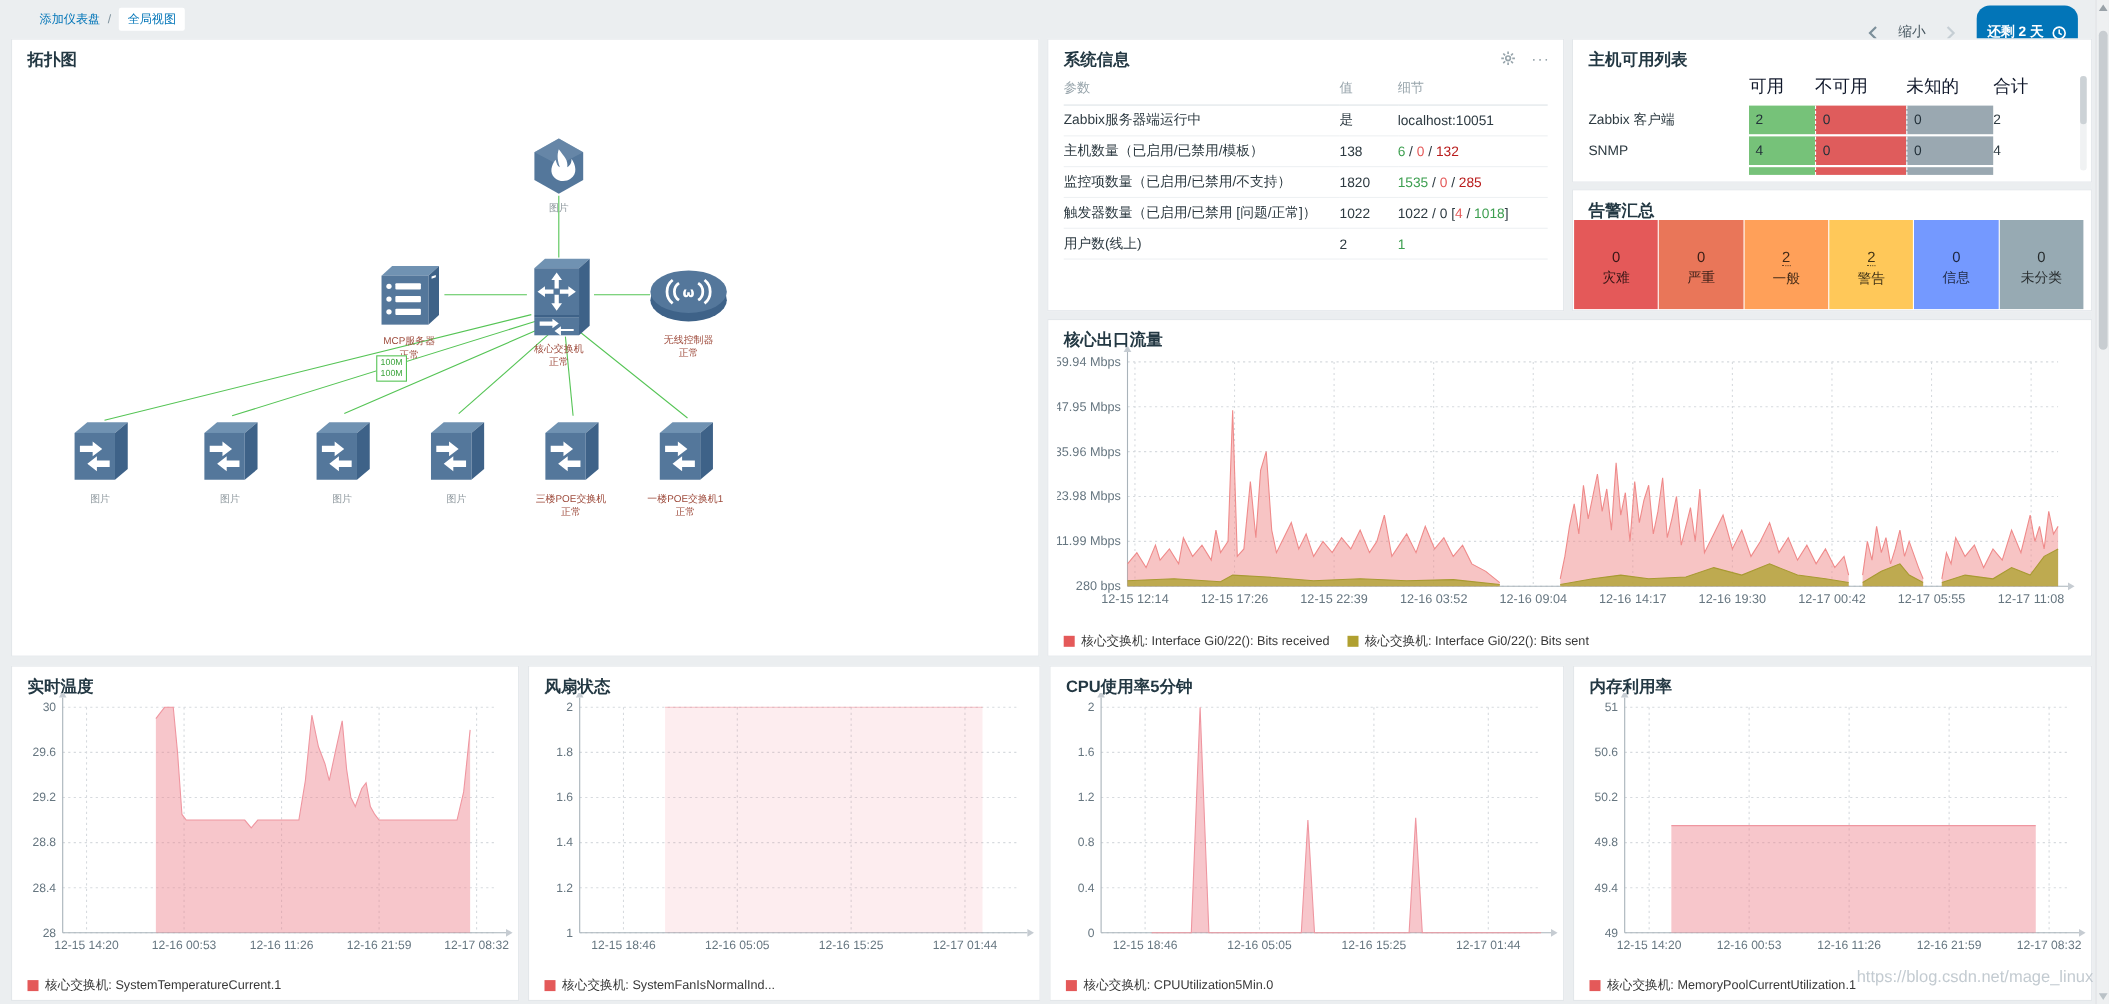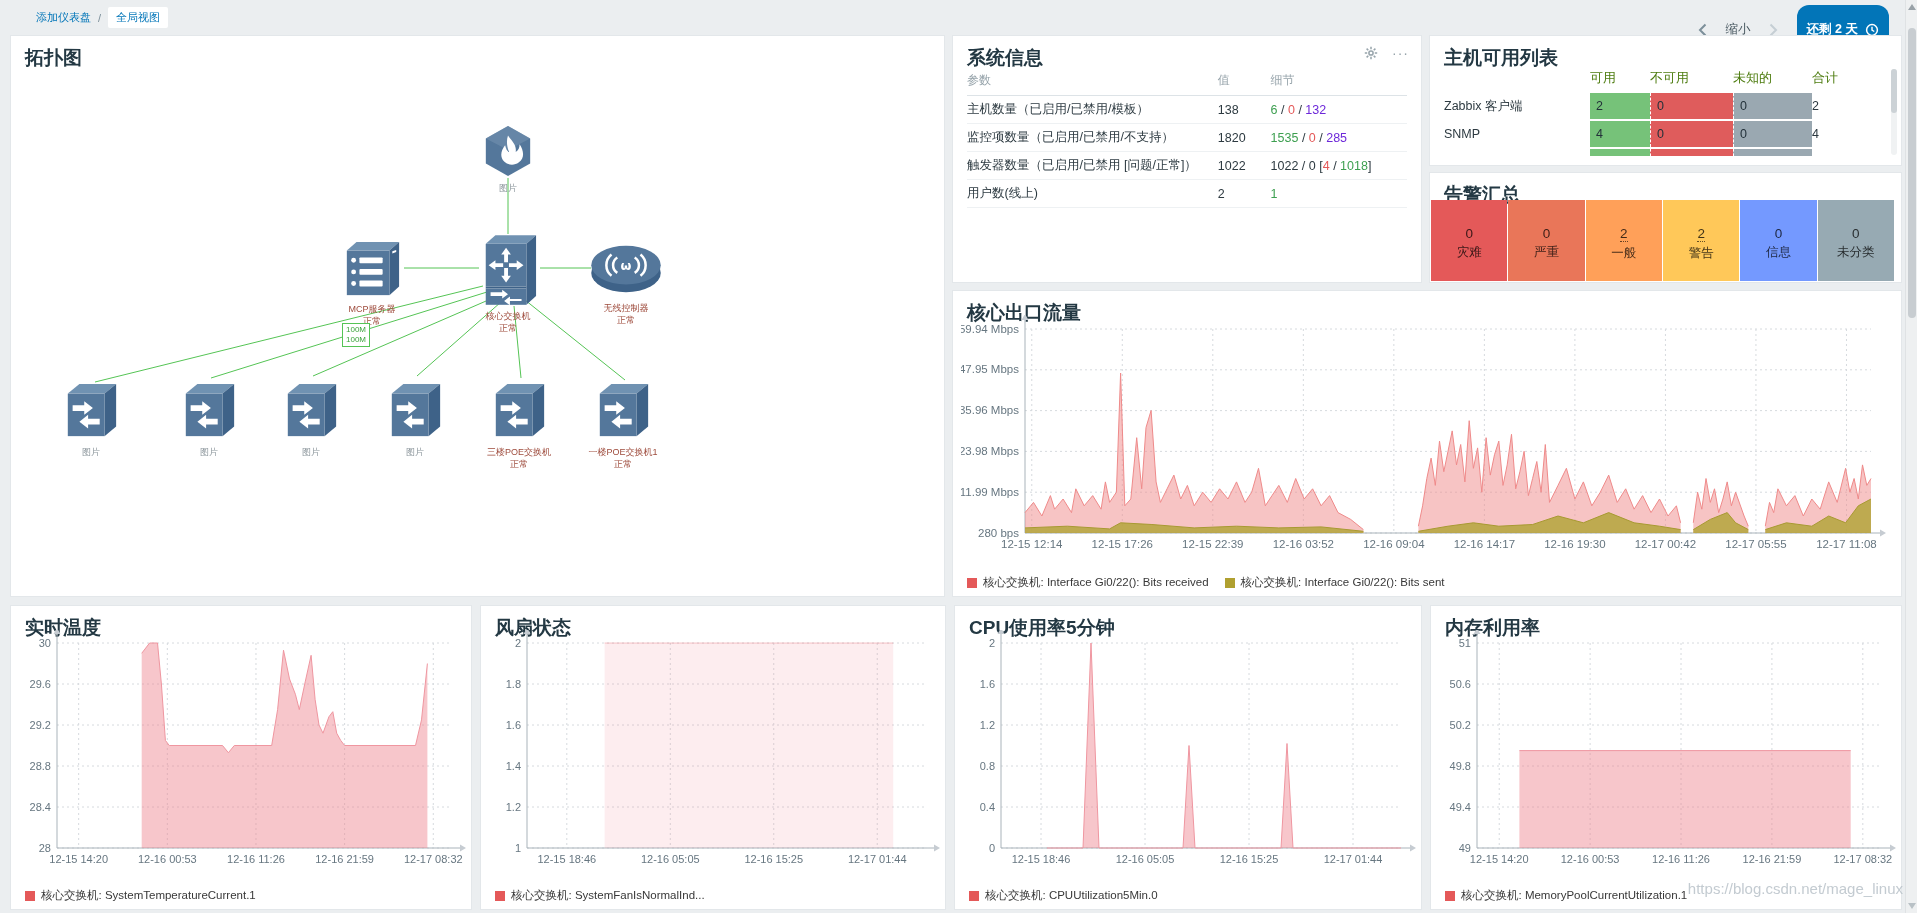--- a/index.html
+++ b/index.html
@@ -8,32 +8,32 @@
   .topbar { position:absolute; left:0; top:0; width:100%; height:32px; }
   .crumbs { position:absolute; left:36px; top:7px; font-size:11px; display:flex; align-items:center; gap:7px; }
   .crumbs a { color:#0275b8; text-decoration:none; cursor:pointer; }
   .crumb-sep { color:#7c8f9a; }
   .crumb-chip { background:#ffffff; padding:3px 8px; border-radius:2px; }
   .topctrl { position:absolute; top:5px; right:28px; display:flex; align-items:center; gap:14px; }
   .chev { width:18px; height:20px; display:flex; align-items:center; justify-content:center; cursor:pointer; }
   .zoomout { font-size:12.5px; color:#43535c; cursor:pointer; }
   .timebadge { background:#0275b8; color:#fff; font-size:12.5px; font-weight:bold; padding:16px 10px; border-radius:12px; display:flex; align-items:center; gap:7px; cursor:pointer; }
   .panel { position:absolute; background:#fff; border:1px solid #e3e7ea; }
-  .ptitle { position:absolute; top:9px; left:14px; font-size:19px; font-weight:bold; color:#233843; white-space:nowrap; }
+  .ptitle { position:absolute; top:9px; left:14px; font-size:15px; font-weight:bold; color:#233843; white-space:nowrap; }
   .picons { position:absolute; top:10px; right:12px; display:flex; gap:14px; align-items:center; color:#97a4ab; }
   .picons .dots { font-size:14px; letter-spacing:1px; color:#97a4ab; cursor:pointer; line-height:10px; }
   
   .sitable { position:absolute; left:14px; right:14px; top:32px; border-collapse:collapse; width:calc(100% - 28px); table-layout:fixed; }
   .sitable th { text-align:left; font-weight:normal; color:#97a4ab; font-size:12px; padding:4px 0 6px; border-bottom:1px solid #dde3e7; }
   .sitable td { font-size:12.5px; color:#2d3a41; padding:5px 0; border-bottom:1px solid #eef1f3; white-space:nowrap; overflow:hidden; }
-  .green { color:#3d9f50; } .red { color:#e45959; } .gray { color:#6d28d9; } .dark { color:#2d3a41; }
+  .green { color:#3d9f50; } .red { color:#e45959; } .gray { color:#b91c1c; } .dark { color:#2d3a41; }
   
   .ha-head, .ha-row { display:grid; grid-template-columns:146px 60px 83px 79px 1fr; align-items:center; }
   .ha-wrap { position:absolute; left:14px; right:18px; top:33px; }
-  .ha-head div { color:#4d7c0f; font-size:13px; padding-bottom:6px; }
+  .ha-head div { color:#0f172a; font-size:16px; padding-bottom:6px; }
   .ha-row { margin-bottom:2px; }
   .ha-row .cell { height:26px; line-height:26px; font-size:12.5px; color:#23313a; padding-left:6px; }
   .ha-name { font-size:12.5px; color:#2d3a41; }
   .c-green { background:#76c279; } .c-red { background:#df5c5c; border-left:1px dashed #fff; } .c-gray { background:#9aa8b1; border-left:1px dashed #fff; }
   .ha-partial .cell { height:7px; }
   .ha-scroll { position:absolute; right:4px; top:33px; width:6px; height:86px; background:#f0f2f3; border-radius:3px; }
   .ha-scroll i { display:block; width:6px; height:44px; background:#ccd2d6; border-radius:3px; }
   
   .al-row { position:absolute; left:1px; right:7px; top:27px; bottom:1px; display:flex; gap:1px; }
   .al-box { flex:1; display:flex; flex-direction:column; align-items:center; padding-top:26px; color:rgba(0,0,0,0.75); }
@@ -214,20 +214,25 @@
       </colgroup>
     <thead>
       <tr>
         <th>参数</th>
         <th>值</th>
         <th>细节</th>
       </tr>
     </thead>
     <tbody id="sysinfo-body">
         <tr>
+          <td>Zabbix服务器端运行中</td>
+          <td class="green">是</td>
+          <td><span class="dark">localhost:10051</span></td>
+        </tr>
+        <tr>
           <td>主机数量（已启用/已禁用/模板）</td>
           <td class="dark">138</td>
           <td><span class="green">6</span><span class="dark"> / </span><span class="red">0</span><span class="dark"> / </span><span class="gray">132</span></td>
         </tr>
         <tr>
           <td>监控项数量（已启用/已禁用/不支持）</td>
           <td class="dark">1820</td>
           <td><span class="green">1535</span><span class="dark"> / </span><span class="red">0</span><span class="dark"> / </span><span class="gray">285</span></td>
         </tr>
         <tr>

